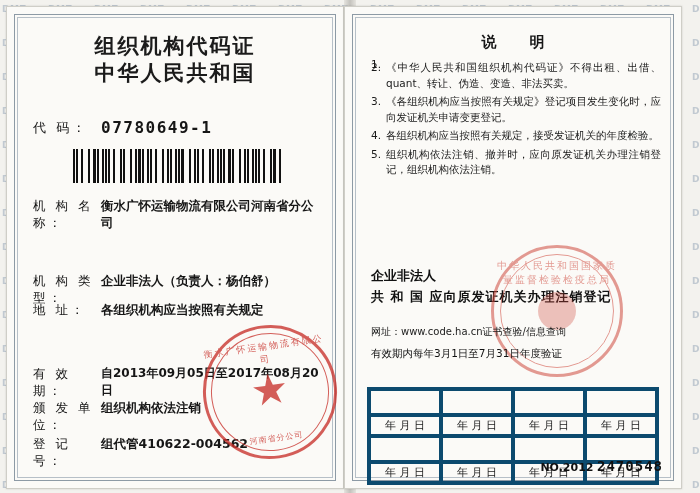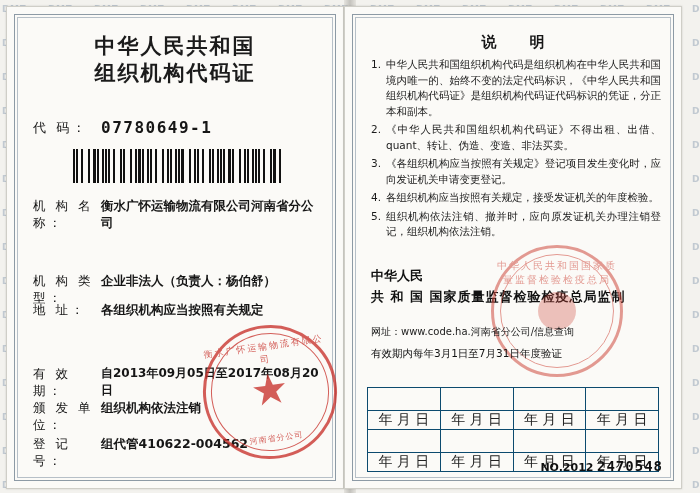--- a/index.html
+++ b/index.html
@@ -235,23 +235,23 @@
     color: #111;
   }
   #annual-table {
     position: absolute;
     left: 22px;
     top: 380px;
     width: 292px;
     border-collapse: collapse;
   }
   #annual-table td {
-    border: 1px solid #0c4a6e;
+    border: 4px solid #0c4a6e;
     height: 22px;
-    font-size: 14px;
+    font-size: 11px;
     text-align: center;
     color: #222;
     padding: 0;
   }
   #annual-table tr.dates td { height: 17px; }
   #serial {
     position: absolute;
     right: 18px;
     bottom: 14px;
     font-size: 11px;
@@ -557,22 +557,22 @@
       <span class="wm" style="left: 692px; top: 480px;">DMZ</span>
     </div>
 
   <div id="gutter"></div>
 
   <div class="page-card" id="left-page">
     <div class="inner-border"></div>
     <div class="inner-border2"></div>
 
     <div id="cert-title" class="cn">
+      <div>组织机构代码证</div>
       <div>中华人民共和国</div>
-      <div>组织机构代码证</div>
     </div>
 
     <div class="field-row" id="code-row">
       <span class="field-label cn">代      码：</span><span class="field-value" id="code-value">07780649-1</span>
     </div>
 
     <div id="barcode">
         <div class="bar" style="left: 0px; width: 2.2px;"></div>
         <div class="bar" style="left: 3.1px; width: 2.2px;"></div>
         <div class="bar" style="left: 8.2px; width: 2.2px;"></div>
@@ -653,39 +653,39 @@
     </div>
   </div>
 
   <div class="page-card" id="right-page">
     <div class="inner-border"></div>
     <div class="inner-border2"></div>
 
     <div id="notes-title" class="cn">说    明</div>
 
     <div id="notes-list" class="cn">
-        <div class="note"><span class="num">1.</span><span>中华人民共和国组织机构代码是组织机构在中华人民共和国境内唯一的、始终不变的法定代码标识，《中华人民共和国组织机构代码证》是组织机构代码证代码标识的凭证，分正本和副本。</span></div>
+        <div class="note"><span class="num">1.</span></div>
         <div class="note"><span class="num">2.</span><span>《中华人民共和国组织机构代码证》不得出租、出借、quant、转让、伪造、变造、非法买卖。</span></div>
         <div class="note"><span class="num">3.</span><span>《各组织机构应当按照有关规定》登记项目发生变化时，应向发证机关申请变更登记。</span></div>
         <div class="note"><span class="num">4.</span><span>各组织机构应当按照有关规定，接受发证机关的年度检验。</span></div>
         <div class="note"><span class="num">5.</span><span>组织机构依法注销、撤并时，应向原发证机关办理注销登记，组织机构依法注销。</span></div>
       </div>
 
     <div id="issuer-block" class="cn">
-      <div>中华人民</div>
-      <div class="l2">共 和 国    国家质量监督检验检疫总局监制</div>
+      <div>企业非法人</div>
+      <div class="l2">共 和 国    应向原发证机关办理注销登记</div>
     </div>
 
     <div id="seal-right">
       <div class="seal-inner2"></div>
       <div class="seal-arc cn">中华人民共和国国家质量监督检验检疫总局</div>
       <div class="seal-emblem"></div>
     </div>
 
-    <div id="website" class="cn">网址：www.code.ha.河南省分公司/信息查询</div>
+    <div id="website" class="cn">网址：www.code.ha.cn证书查验/信息查询</div>
     <div id="annual-note" class="cn">有效期内每年3月1日至7月31日年度验证</div>
 
     <table id="annual-table">
       <tbody id="annual-tbody">
           <tr>
             <td></td>
             <td></td>
             <td></td>
             <td></td>
           </tr>

